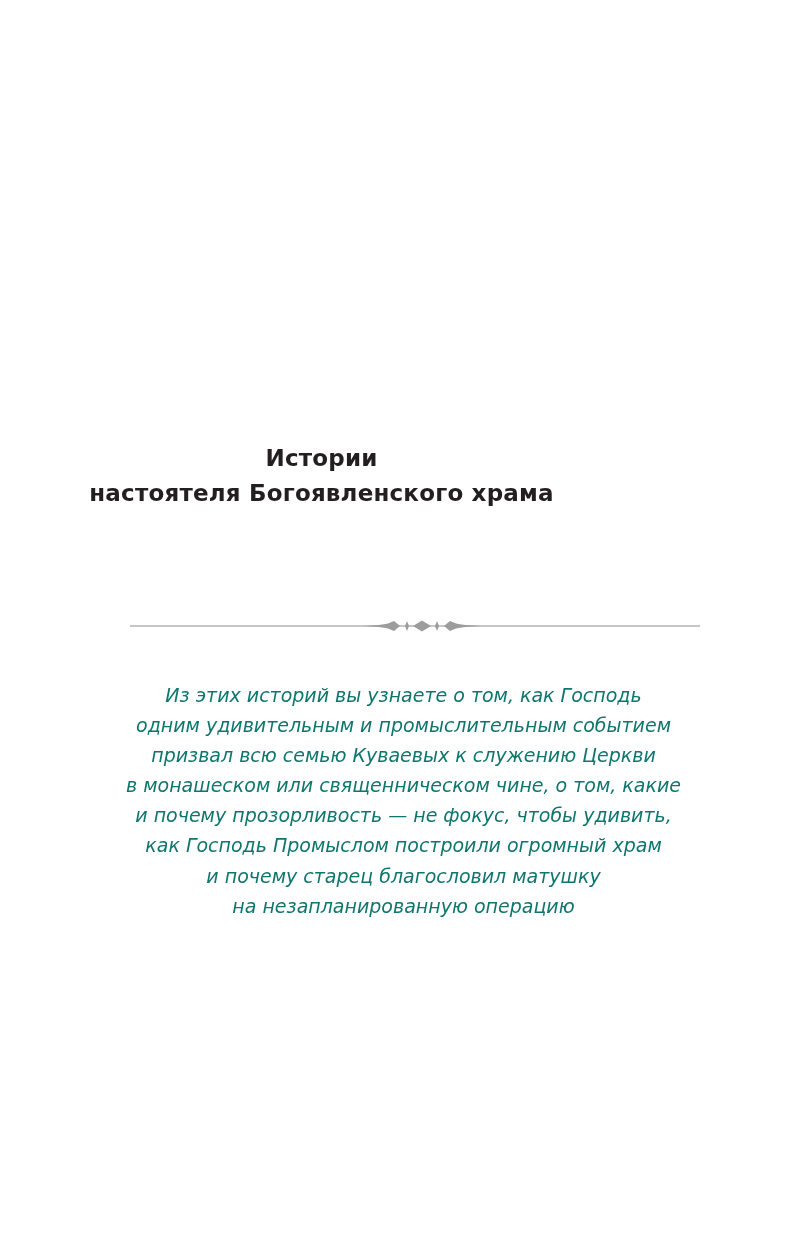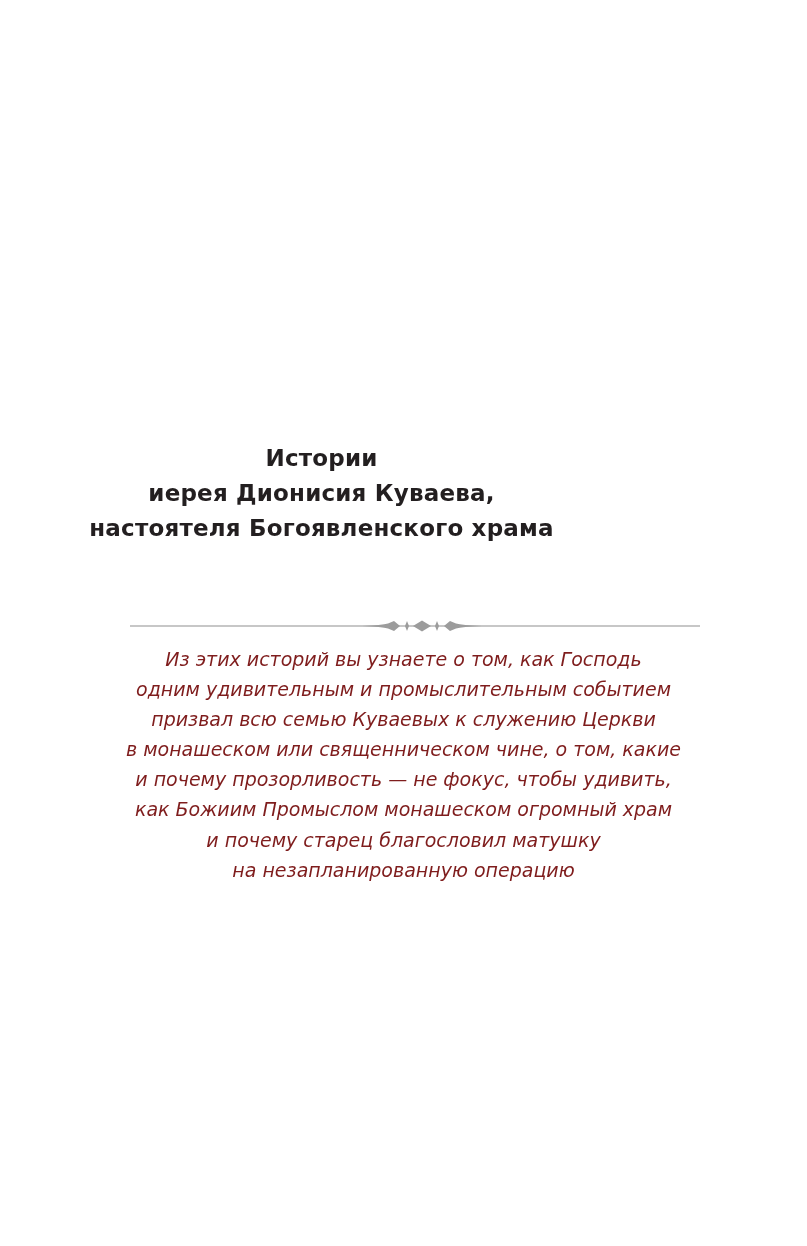--- a/index.html
+++ b/index.html
@@ -9,34 +9,33 @@
       text-align: center;
       font-family: "DejaVu Sans", "Liberation Sans", sans-serif;
       font-weight: bold; font-size: 23px; line-height: 35px;
       letter-spacing: 0.2px;
     }
     .title-line { display: block; }
     .divider {
       position: absolute; left: 130px; top: 617px; width: 570px; height: 18px;
     }
     .body-block {
-      position: absolute; left: 0; top: 644px; width: 807px;
+      position: absolute; left: 0; top: 680px; width: 807px;
       text-align: center;
       font-family: "DejaVu Sans", "Liberation Sans", sans-serif;
       font-style: italic; font-size: 19px; line-height: 30.1px;
-      color: #7f1d1d;
+      color: #0f766e;
     }
     .body-line { display: block; white-space: nowrap; }
   </style>
 </head>
 <body>
 
 <div class="title-block">
   <span class="title-line">Истории</span>
-  <span class="title-line">иерея Дионисия Куваева,</span>
   <span class="title-line">настоятеля Богоявленского храма</span>
 </div>
 
 <div class="divider">
   <svg width="570" height="18" viewBox="0 0 570 18" xmlns="http://www.w3.org/2000/svg">
     <line x1="0" y1="9" x2="570" y2="9" stroke="#b4b4b4" stroke-width="1.4"></line>
 
     <path d="M232 9 Q252 8.2 258 6.5 L264 4 L270 9 L264 14 L258 11.5 Q252 9.8 232 9 Z" fill="#9c9c9c"></path>
 
     <path d="M275 9 L277 4 L279 9 L277 14 Z" fill="#9c9c9c"></path>
@@ -49,16 +48,16 @@
     <path d="M314 9 L320 4 L326 6.5 Q332 8.2 352 9 Q332 9.8 326 11.5 L320 14 Z" fill="#9c9c9c"></path>
   </svg>
 </div>
 
 <div class="body-block">
   <span class="body-line">Из этих историй вы узнаете о том, как Господь</span>
   <span class="body-line">одним удивительным и промыслительным событием</span>
   <span class="body-line">призвал всю семью Куваевых к служению Церкви</span>
   <span class="body-line">в монашеском или священническом чине, о том, какие</span>
   <span class="body-line">и почему прозорливость — не фокус, чтобы удивить,</span>
-  <span class="body-line">как Божиим Промыслом монашеском огромный храм</span>
+  <span class="body-line">как Господь Промыслом построили огромный храм</span>
   <span class="body-line">и почему старец благословил матушку</span>
   <span class="body-line">на незапланированную операцию</span>
 </div>
 
 </body></html>

